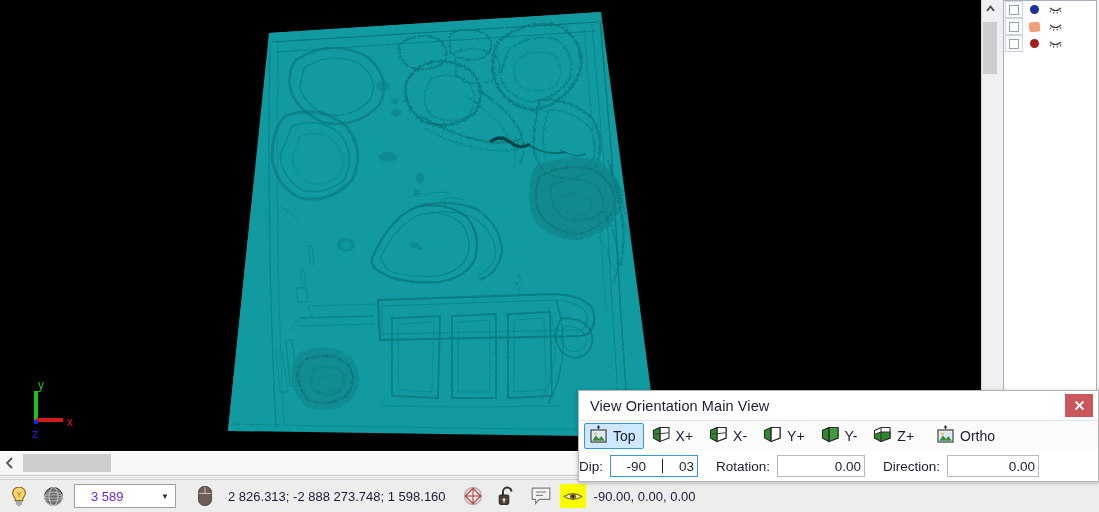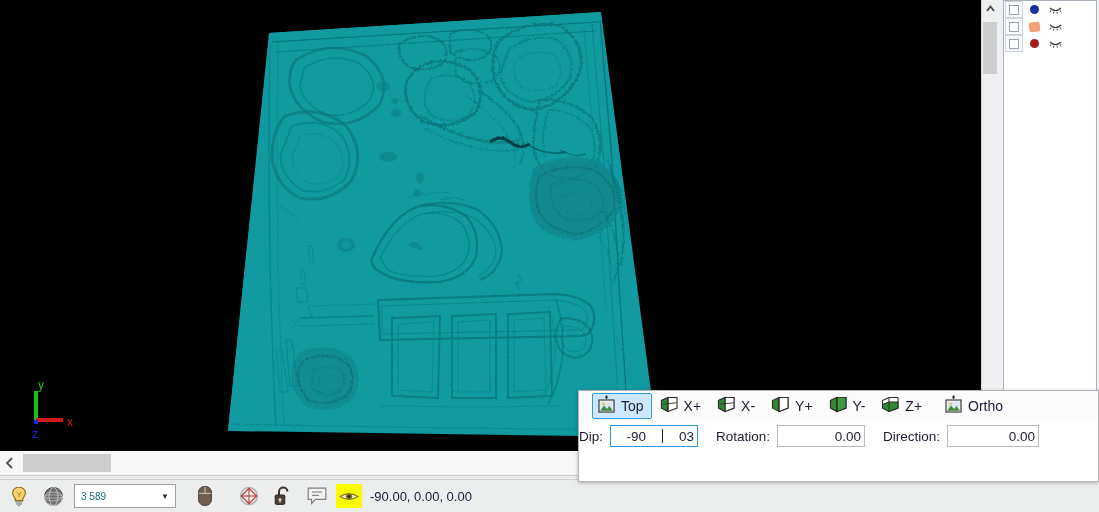--- a/index.html
+++ b/index.html
@@ -190,23 +190,23 @@
     background: #ffffff;
     border: 1px solid #a0a0a0;
     box-sizing: border-box;
     display: flex;
     align-items: center;
     margin-left: 4px;
     flex: 0 0 auto;
   }
   #sb-combo-val {
     flex: 1;
-    padding-left: 6px;
-    font-size: 10px;
-    color: #0f766e;
+    padding-left: 16px;
+    font-size: 13px;
+    color: #6d28d9;
   }
   #sb-combo-arrow {
     width: 20px;
     text-align: center;
     font-size: 8px;
     color: #2c2c2c;
   }
   #sb-coords {
     font-size: 13px;
     color: #1b1b35;
@@ -263,21 +263,21 @@
     background: #c9575b;
     color: #ffffff;
     display:flex; align-items:center; justify-content:center;
     font-size: 12px;
     font-weight: bold;
   }
   #vo-toolbar {
     height: 30px;
     display: flex;
     align-items: center;
-    padding-left: 13px;
+    padding-left: 5px;
     background: #fbfbfb;
   }
   .vo-btn {
     display: flex;
     align-items: center;
     height: 26px;
     padding: 0 7px 0 4px;
     margin-right: 3px;
     border: 1px solid transparent;
     box-sizing: border-box;
@@ -638,20 +638,21 @@
   </div>
 
   <div class="sb-icon" style="margin-left:12px">
     <svg width="14" height="20" viewBox="0 0 14 20">
       <rect x="0.6" y="0.6" width="12.8" height="18.8" rx="5.6" fill="#6e5f52" stroke="#4a3f36" stroke-width="1"></rect>
       <line x1="7" y1="1" x2="7" y2="7" stroke="#cfc6bd" stroke-width="1"></line>
       <line x1="0.8" y1="7.4" x2="13.2" y2="7.4" stroke="#cfc6bd" stroke-width="1"></line>
     </svg>
   </div>
 
+  <div id="sb-coords">2 826.313; -2 888 273.748; 1 598.160</div>
 
   <div class="sb-icon" style="margin-left:10px">
     <svg width="22" height="22" viewBox="0 0 22 22">
       <circle cx="11" cy="11" r="8.4" fill="none" stroke="#b4b4b4" stroke-width="1.6"></circle>
       <rect x="5.6" y="5.6" width="10.8" height="10.8" fill="none" stroke="#c04040" stroke-width="1.3" transform="rotate(45 11 11)"></rect>
       <line x1="11" y1="3" x2="11" y2="19" stroke="#c04040" stroke-width="1.1"></line>
       <line x1="3" y1="11" x2="19" y2="11" stroke="#c04040" stroke-width="1.1"></line>
     </svg>
   </div>
 
@@ -678,20 +679,29 @@
       <circle cx="10" cy="6.5" r="3.1" fill="#7d6f1c"></circle>
       <circle cx="10" cy="6.5" r="1.3" fill="#2a2508"></circle>
     </svg>
   </div>
 
   <div id="sb-orientation">-90.00, 0.00, 0.00</div>
 </div>
 
 <div id="vo-dialog">
 
+  <div id="vo-title-bar">
+    <span id="vo-title">View Orientation Main View</span>
+    <div id="vo-close">
+      <svg width="11" height="11" viewBox="0 0 11 11">
+        <line x1="1.5" y1="1.5" x2="9.5" y2="9.5" stroke="#ffffff" stroke-width="1.9"></line>
+        <line x1="9.5" y1="1.5" x2="1.5" y2="9.5" stroke="#ffffff" stroke-width="1.9"></line>
+      </svg>
+    </div>
+  </div>
 
   <div id="vo-toolbar">
 
     <div class="vo-btn active">
       <span>
         <svg width="19" height="19" viewBox="0 0 19 19">
           <path d="M9.5,0.5 L9.5,4" stroke="#2a2a2a" stroke-width="1.3"></path>
           <path d="M7.6,2.6 L9.5,0.4 L11.4,2.6 Z" fill="#2a2a2a"></path>
           <rect x="2" y="5" width="15" height="12" fill="#ffffff" stroke="#3a3a3a" stroke-width="1.2"></rect>
           <rect x="3.2" y="6.2" width="12.6" height="9.6" fill="#dbe8f4"></rect>

